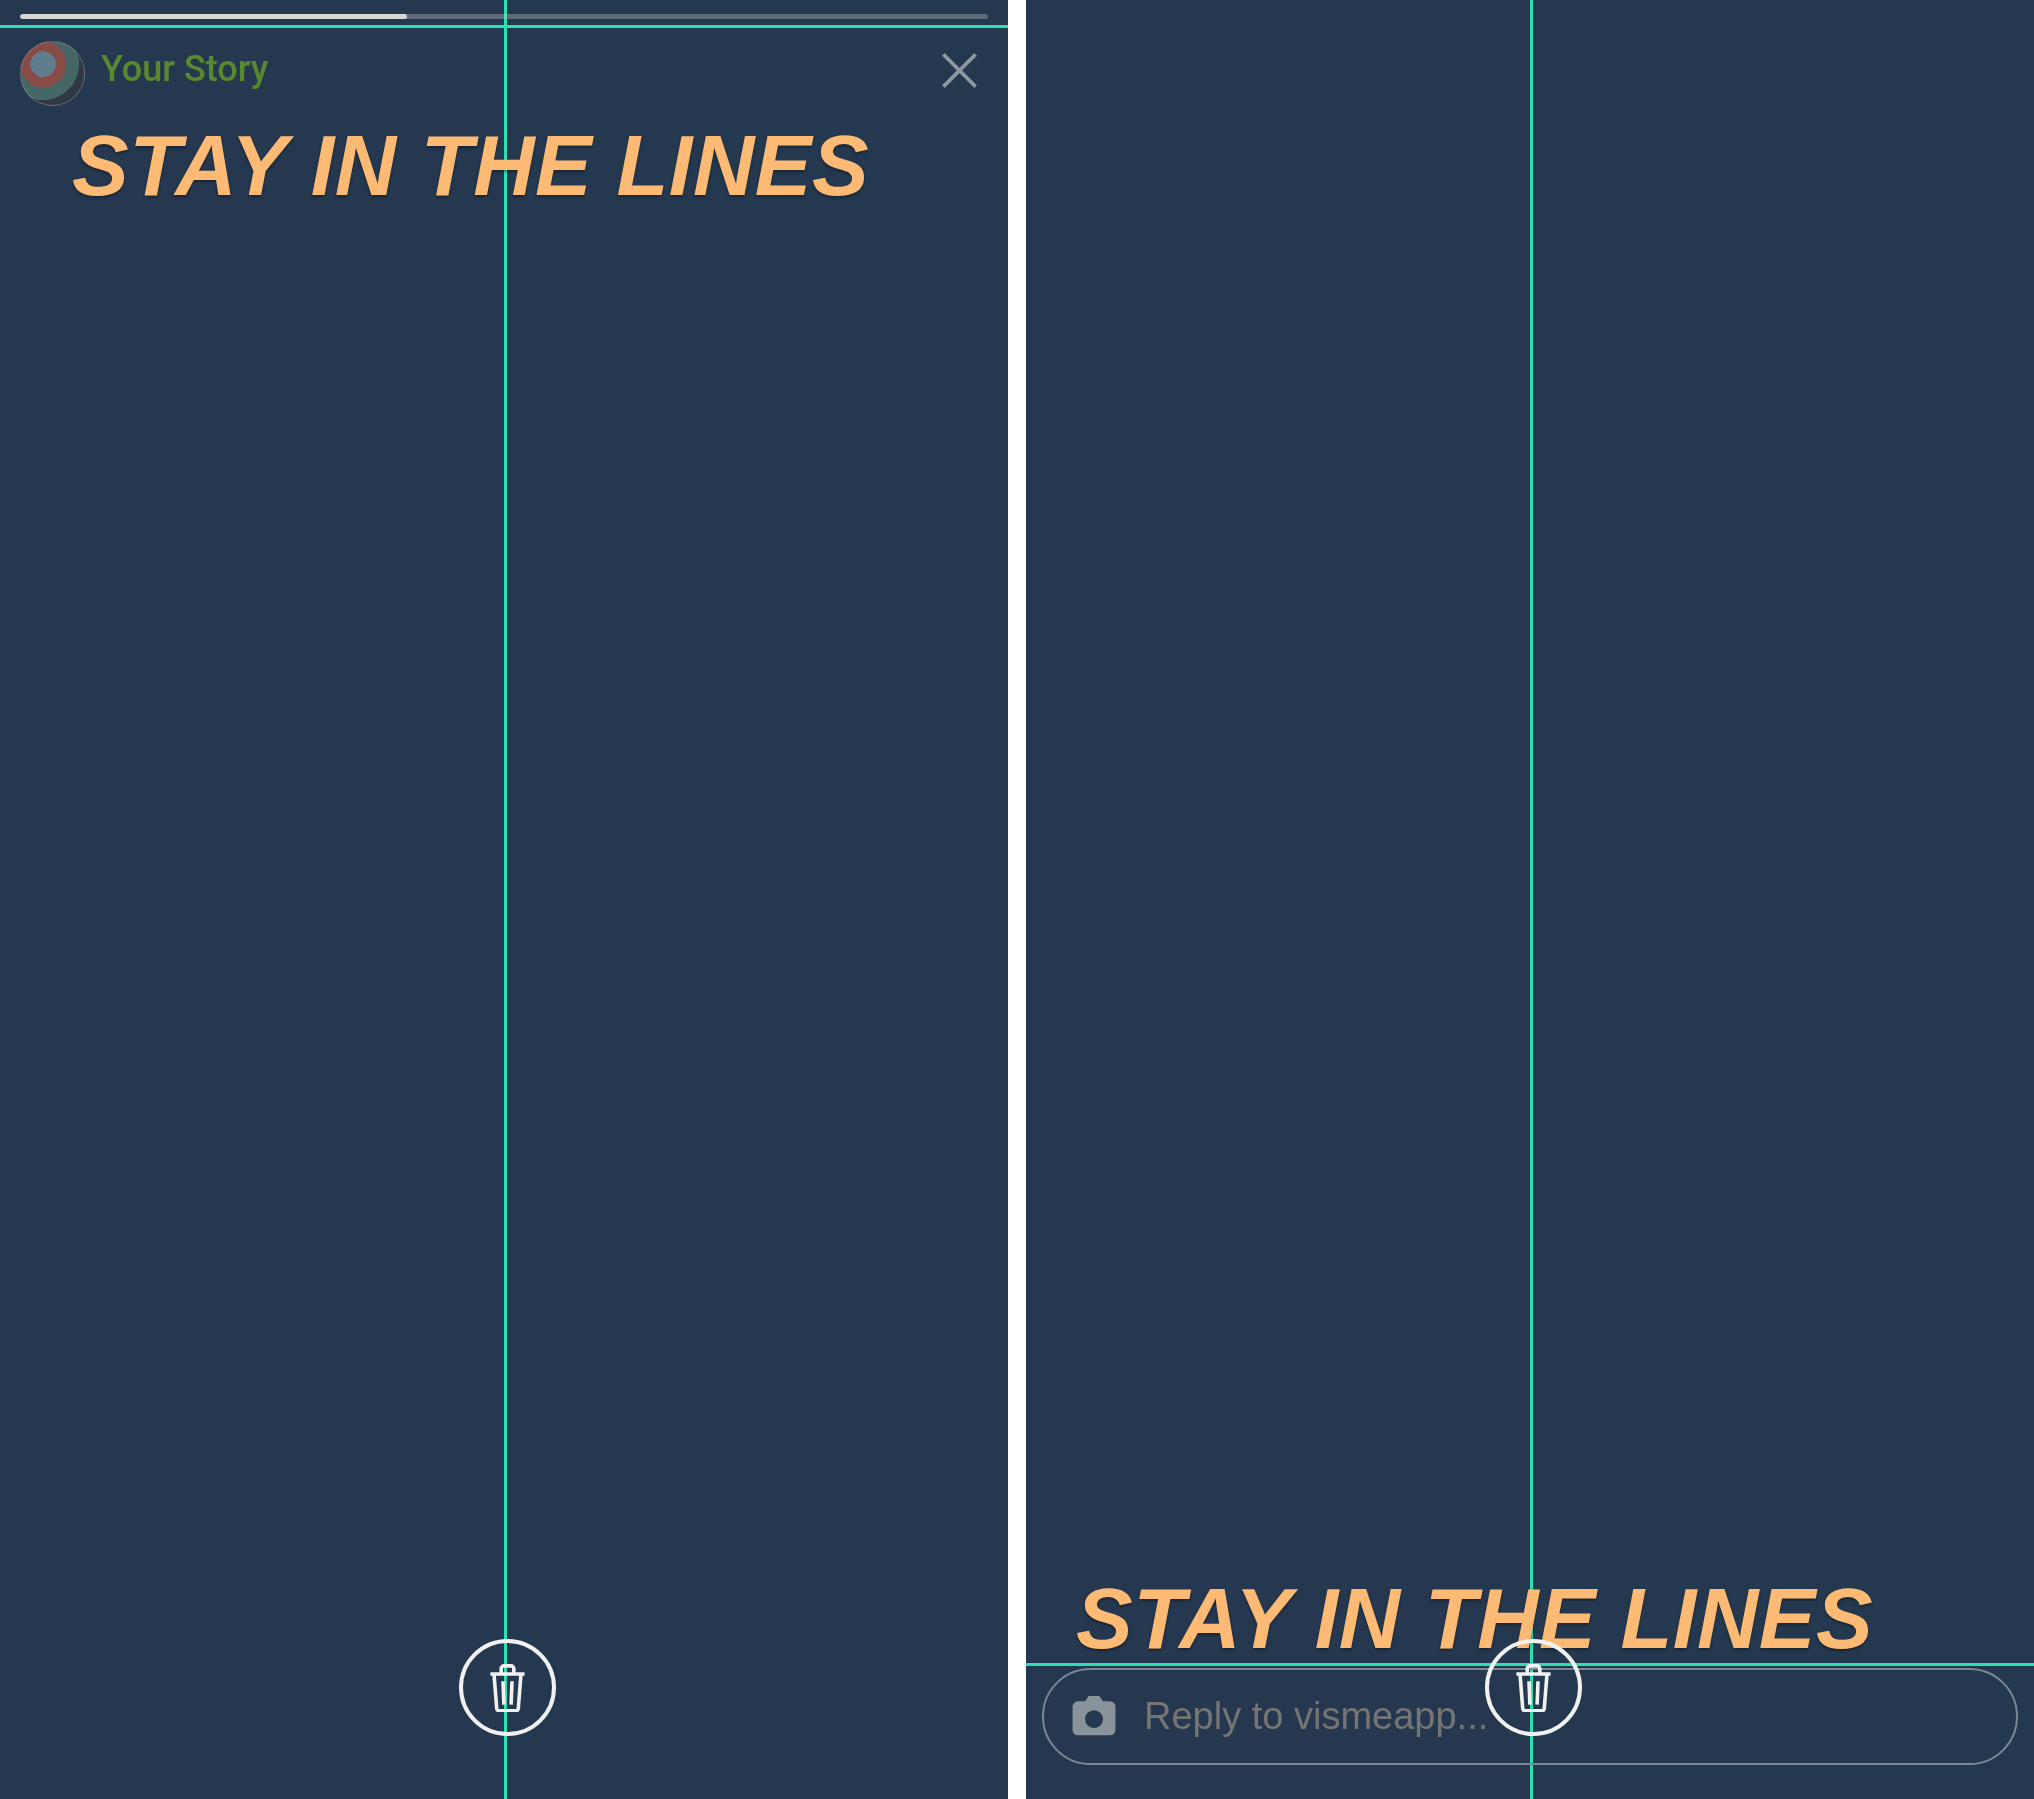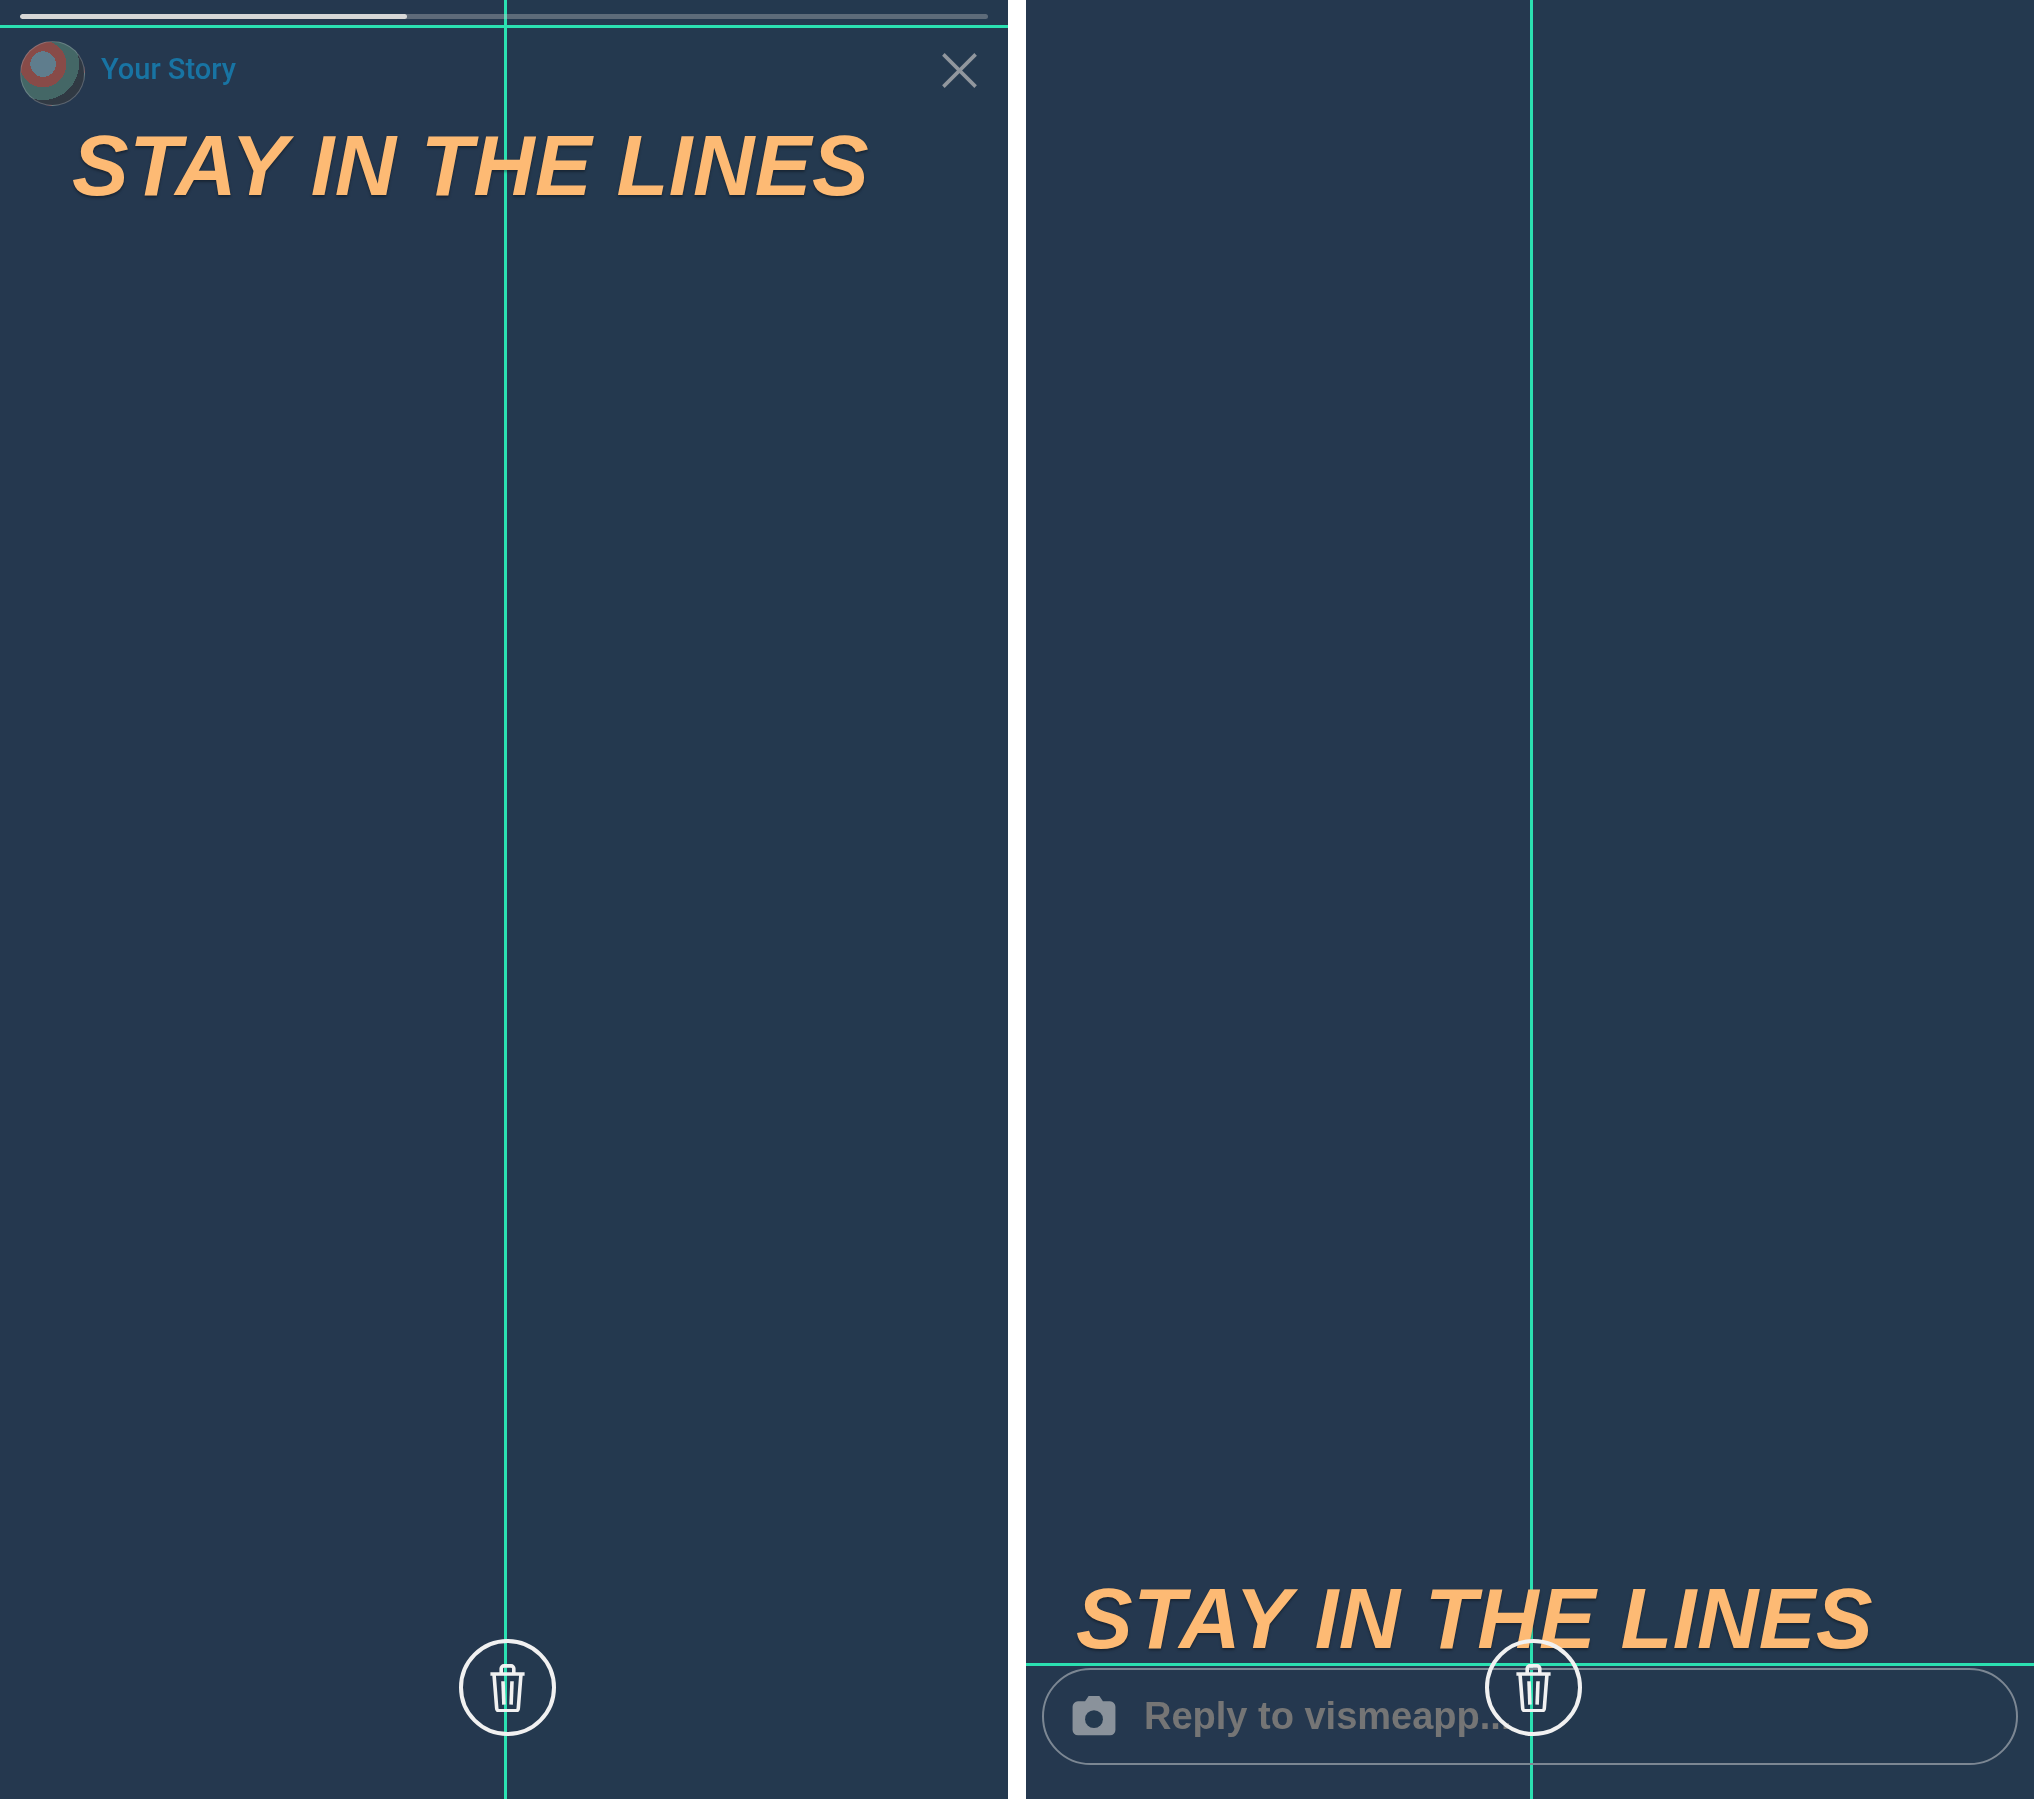--- a/index.html
+++ b/index.html
@@ -73,22 +73,22 @@
     width: 65px;
     height: 65px;
     border-radius: 50%;
     margin-top: 20px;
     margin-right: 16px;
     background: radial-gradient(circle at 35% 35%, #8fb6c1 0 22%, #d95b43 22% 40%, #5e8e7a 40% 62%, #3a3a3a 62% 100%);
     border: 1.8px solid rgba(255,255,255,0.4);
     flex: none;
   }
   .story-label {
-    color: #0ea5e9;
-    font-size: 29px;
+    color: #84cc16;
+    font-size: 36px;
     font-weight: 500;
     margin-top: 12px;
   }
   .close-btn {
     position: absolute;
     top: 41px;
     right: 20px;
     width: 58px;
     height: 58px;
     color: #bcbcbc;
@@ -153,21 +153,21 @@
     height: 50px;
     flex: none;
     display: flex;
     align-items: center;
     justify-content: center;
   }
   .camera-icon svg { width: 50px; height: 45px; fill: #8a929b; }
   .reply-placeholder {
     color: #8f969e;
     font-size: 38px;
-    font-weight: 700;
+    font-weight: 400;
     background: transparent;
     border: none;
     outline: none;
     width: 100%;
   }
 </style>
 </head>
 <body>
 
 <div class="wrap">

